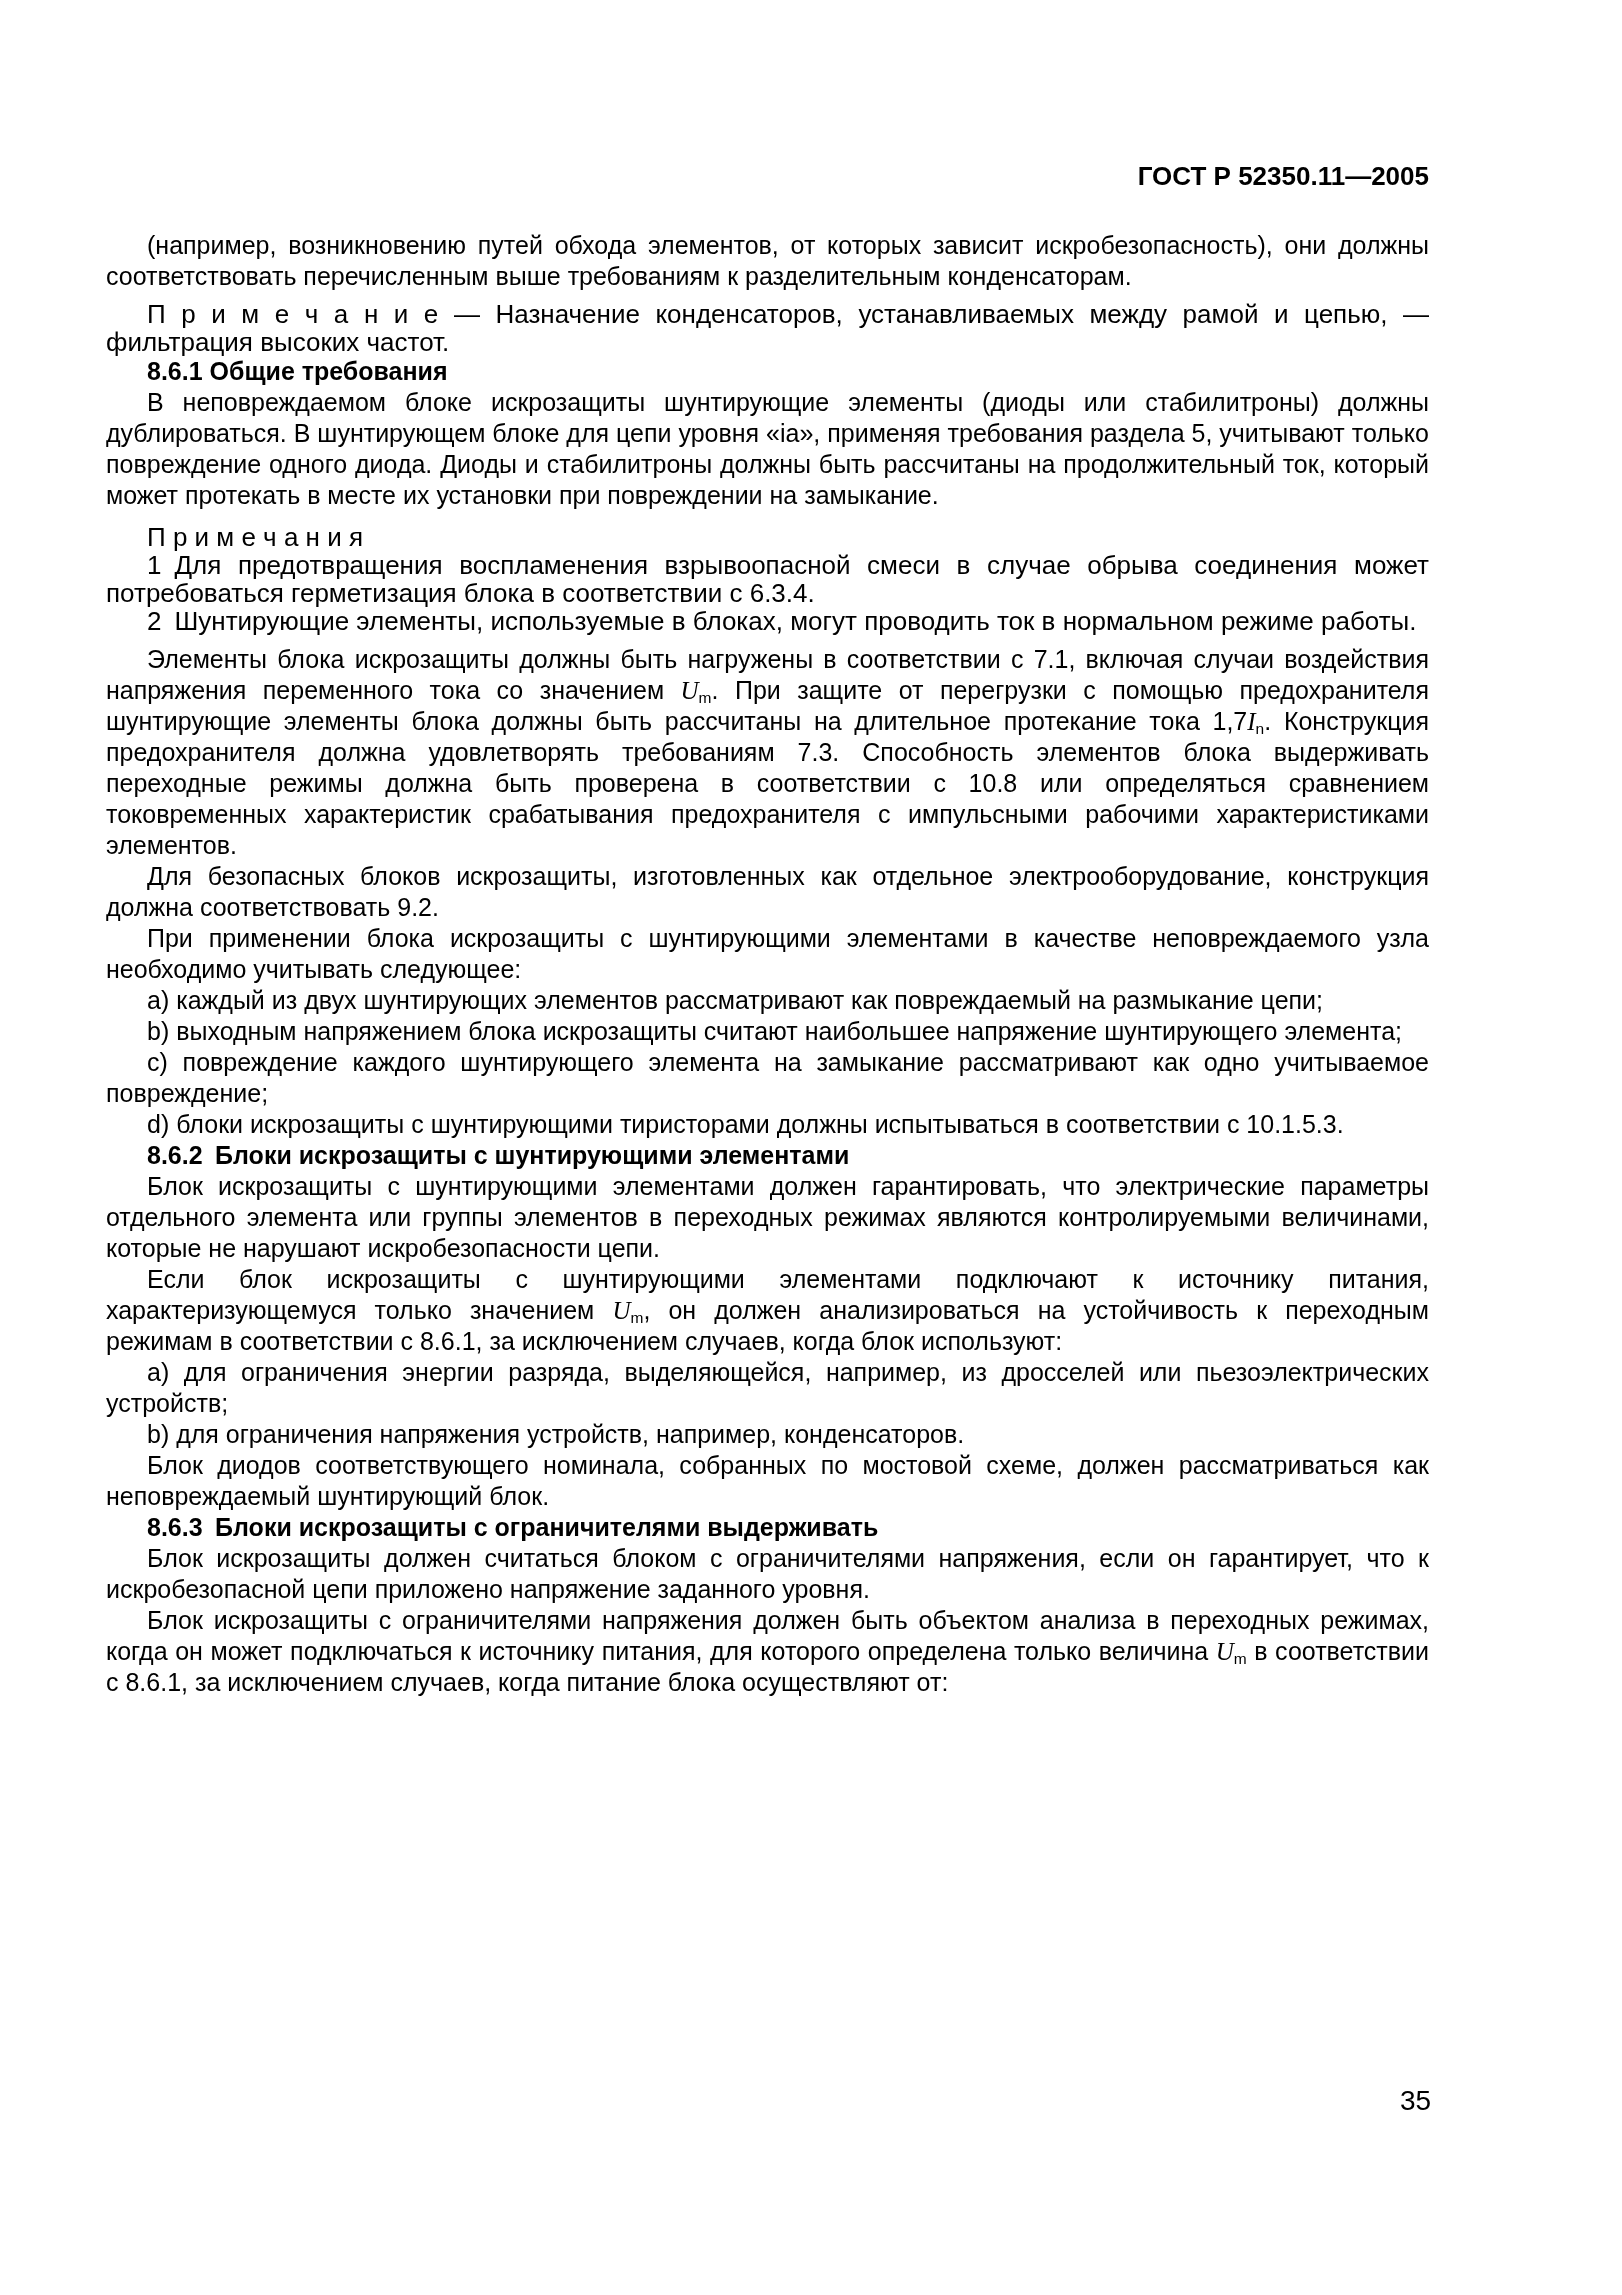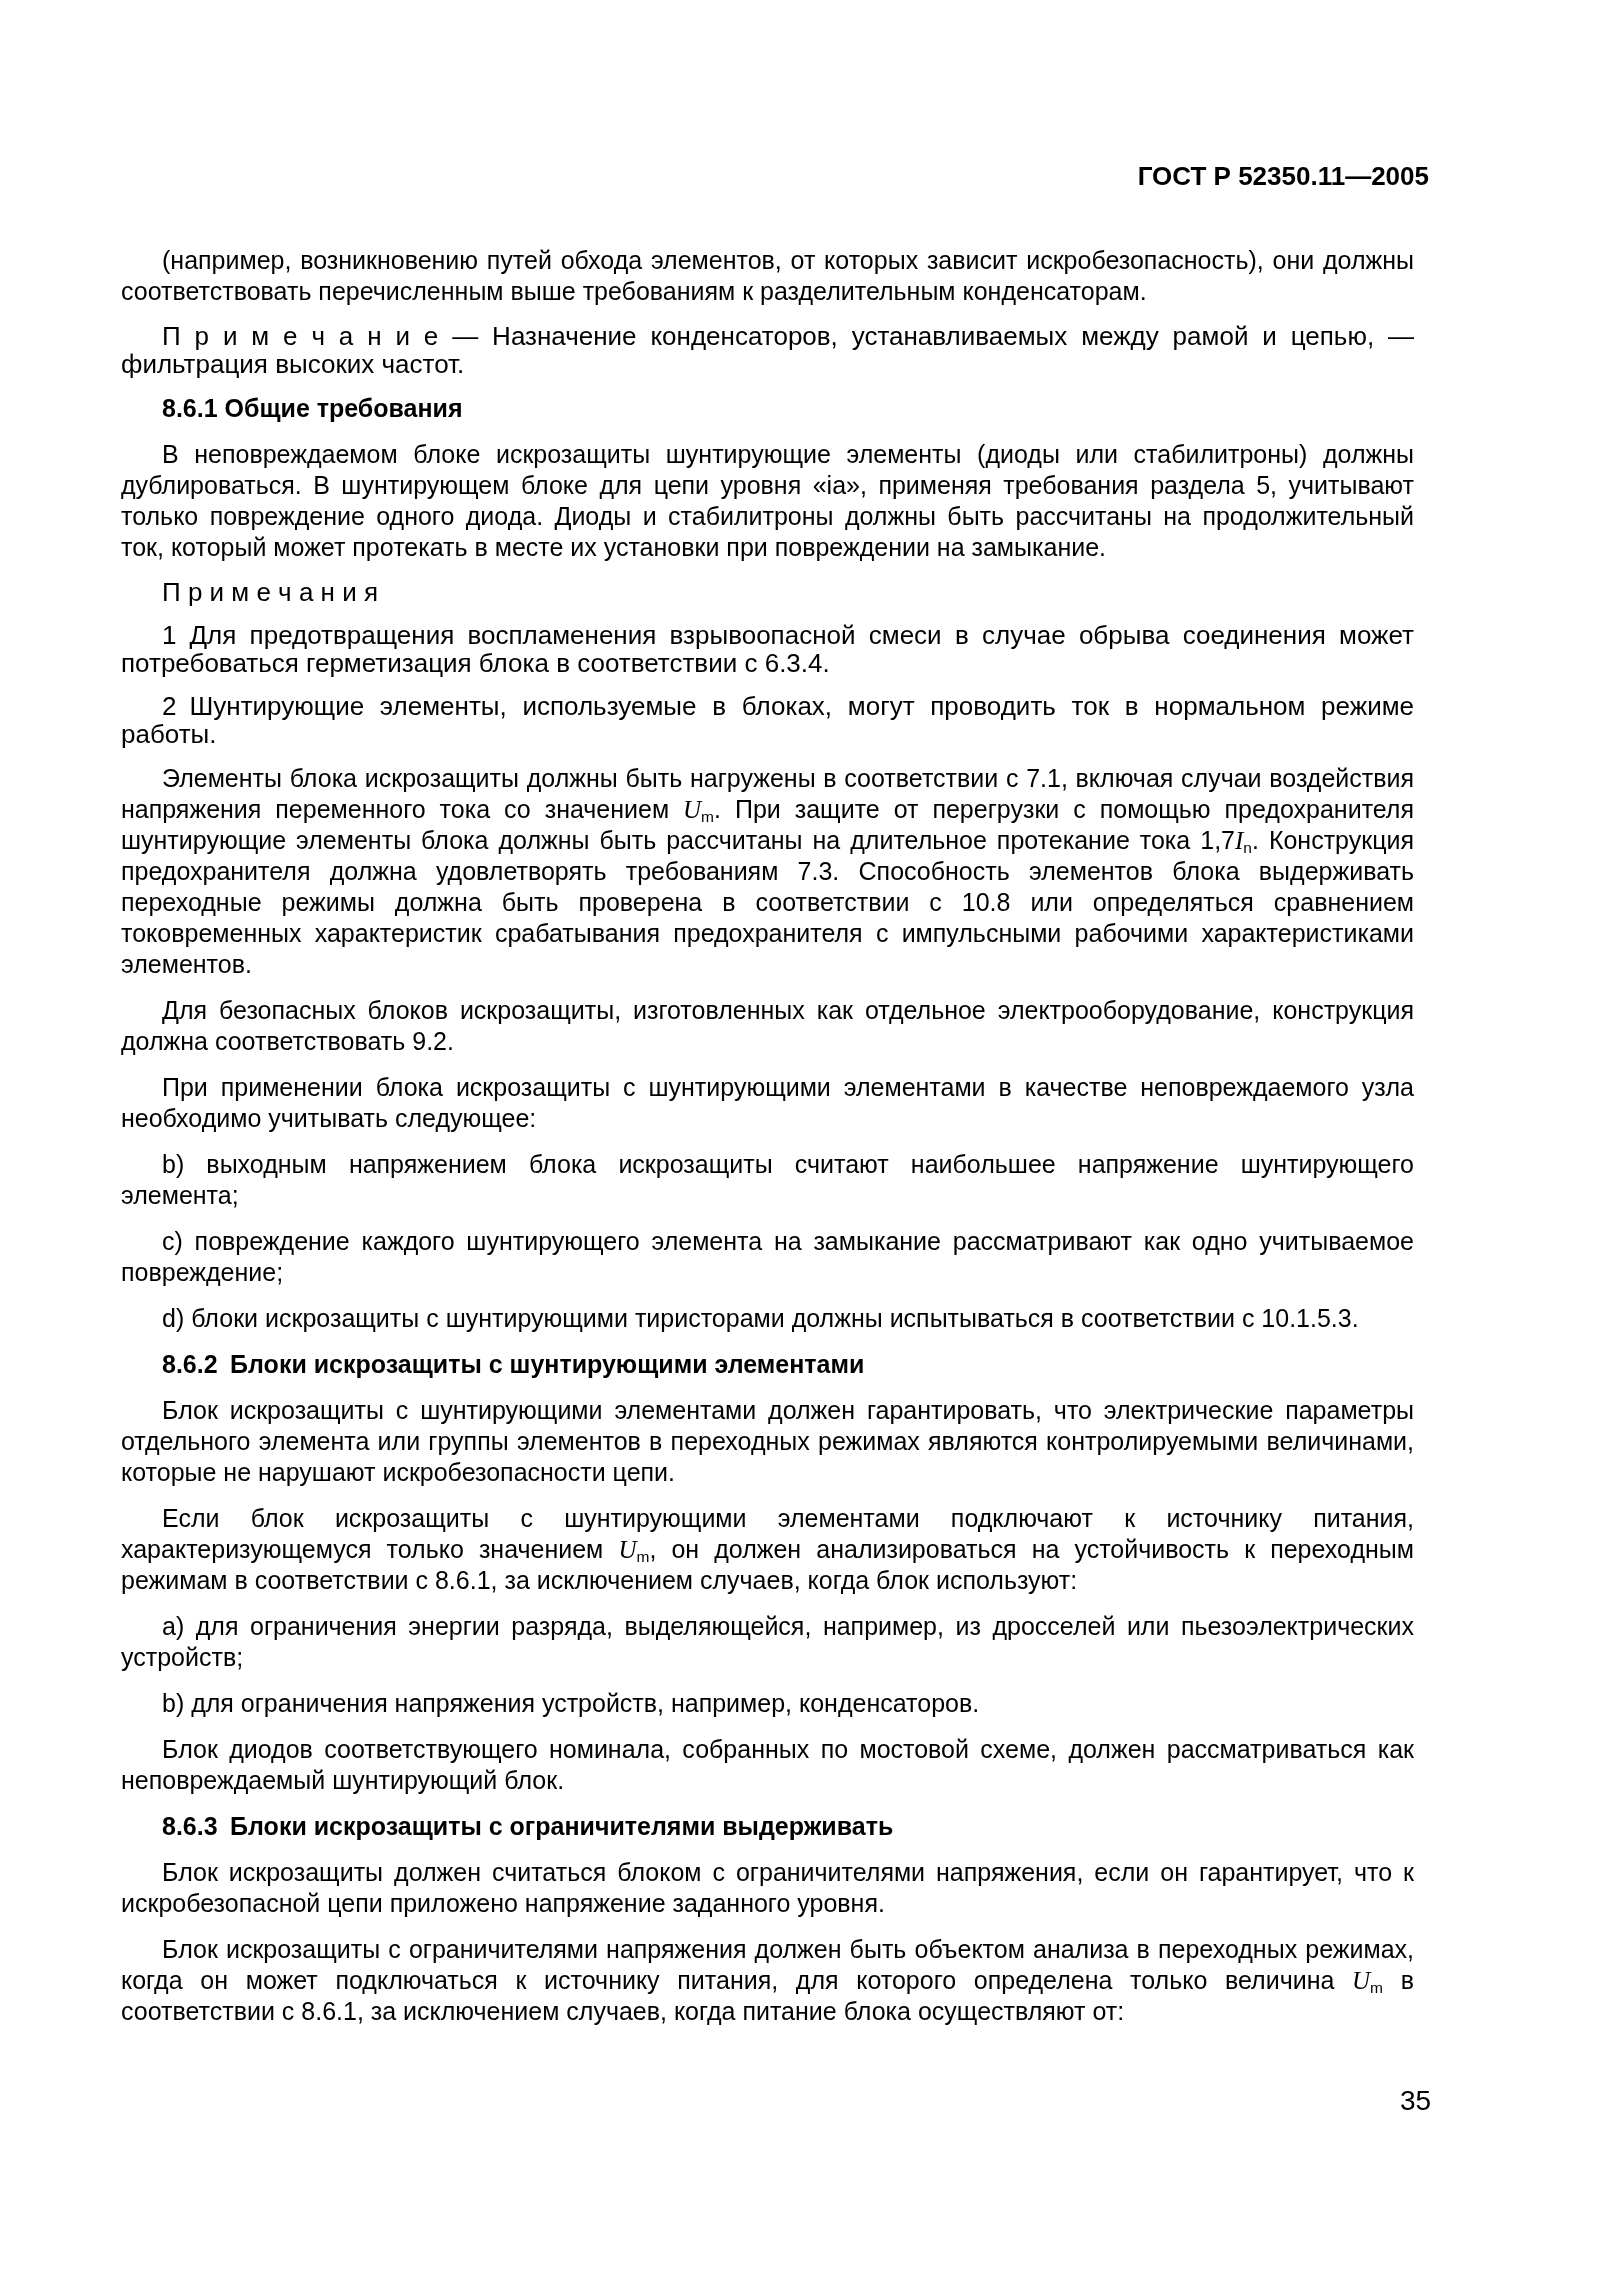--- a/index.html
+++ b/index.html
@@ -27,21 +27,21 @@
     font-size: 26px;
     line-height: 29px;
   }
   .content {
     position: absolute;
     left: 106px;
     top: 230px;
     width: 1323px;
   }
   p {
-    margin: 15px;
+    margin: 0;
     text-align: justify;
     text-indent: 41px;
     hyphens: auto;
     -webkit-hyphens: auto;
   }
   .body-p {
     font-size: 25px;
     line-height: 31px;
   }
   .note-p {
@@ -95,20 +95,21 @@
 
     <p class="note-p gap-notes">П р и м е ч а н и я</p>
     <p class="note-p">1 Для предотвращения воспламенения взрывоопасной смеси в случае обрыва соединения может потребоваться герметизация блока в соответствии с 6.3.4.</p>
     <p class="note-p">2 Шунтирующие элементы, используемые в блоках, могут проводить ток в нормальном режиме работы.</p>
 
     <p class="body-p gap-after"><span>Элементы блока искрозащиты должны быть нагружены в соответствии с 7.1, включая случаи воздействия напряжения переменного тока со значением </span><span class="sym">U</span><sub>m</sub><span>. При защите от перегрузки с помощью предохранителя шунтирующие элементы блока должны быть рассчитаны на длительное протекание тока 1,7</span><span class="sym">I</span><sub>n</sub><span>. Конструкция предохранителя должна удовлетворять требованиям 7.3. Способность элементов блока выдерживать переходные режимы должна быть проверена в соответствии с 10.8 или определяться сравнением токовременных характеристик срабатывания предохранителя с импульсными рабочими характеристиками элементов.</span></p>
 
     <p class="body-p">Для безопасных блоков искрозащиты, изготовленных как отдельное электрооборудование, конструкция должна соответствовать 9.2.</p>
     <p class="body-p">При применении блока искрозащиты с шунтирующими элементами в качестве неповреждаемого узла необходимо учитывать следующее:</p>
 
+    <p class="body-p">a) каждый из двух шунтирующих элементов рассматривают как повреждаемый на размыкание цепи;</p>
     <p class="body-p">b) выходным напряжением блока искрозащиты считают наибольшее напряжение шунтирующего элемента;</p>
     <p class="body-p">c) повреждение каждого шунтирующего элемента на замыкание рассматривают как одно учитываемое повреждение;</p>
     <p class="body-p">d) блоки искрозащиты с шунтирующими тиристорами должны испытываться в соответствии с 10.1.5.3.</p>
 
     <p class="heading">8.6.2 Блоки искрозащиты с шунтирующими элементами</p>
 
     <p class="body-p">Блок искрозащиты с шунтирующими элементами должен гарантировать, что электрические параметры отдельного элемента или группы элементов в переходных режимах являются контролируемыми величинами, которые не нарушают искробезопасности цепи.</p>
 
     <p class="body-p"><span>Если блок искрозащиты с шунтирующими элементами подключают к источнику питания, характеризующемуся только значением </span><span class="sym">U</span><sub>m</sub><span>, он должен анализироваться на устойчивость к переходным режимам в соответствии с 8.6.1, за исключением случаев, когда блок используют:</span></p>
 

